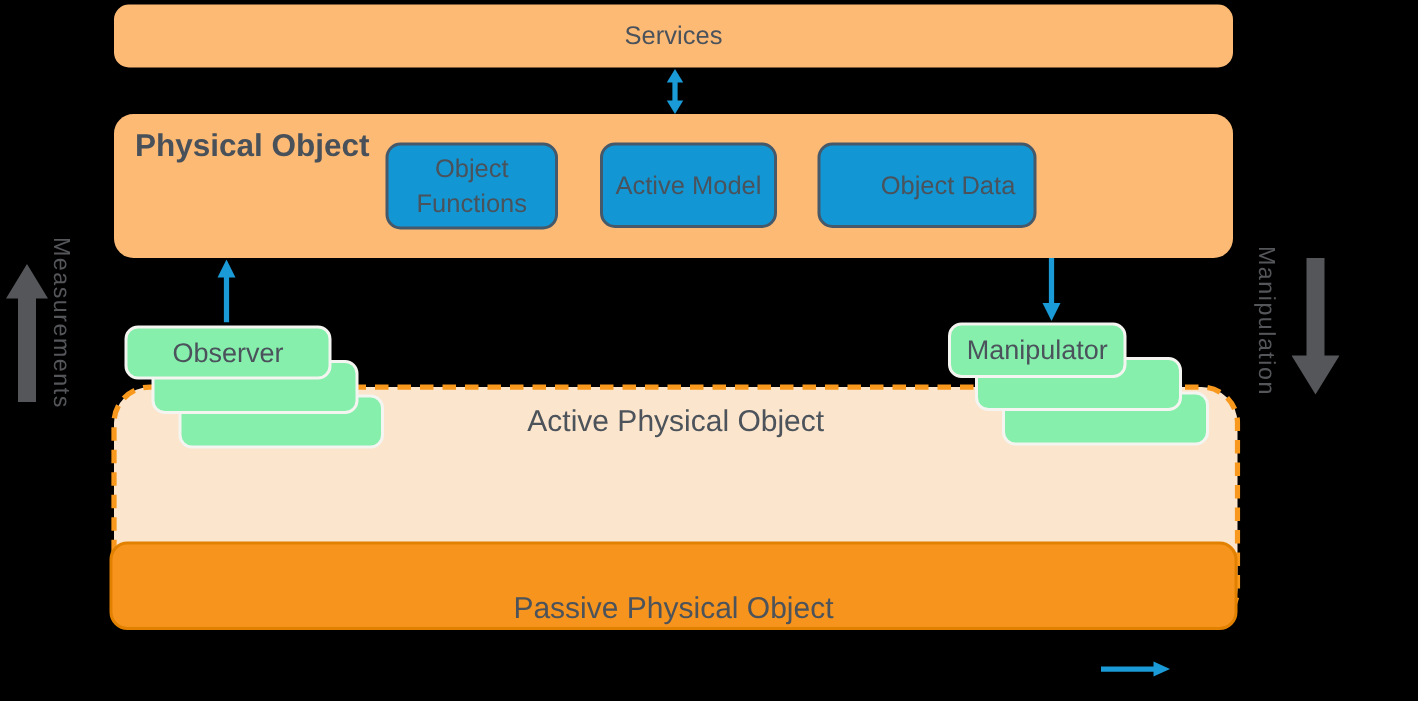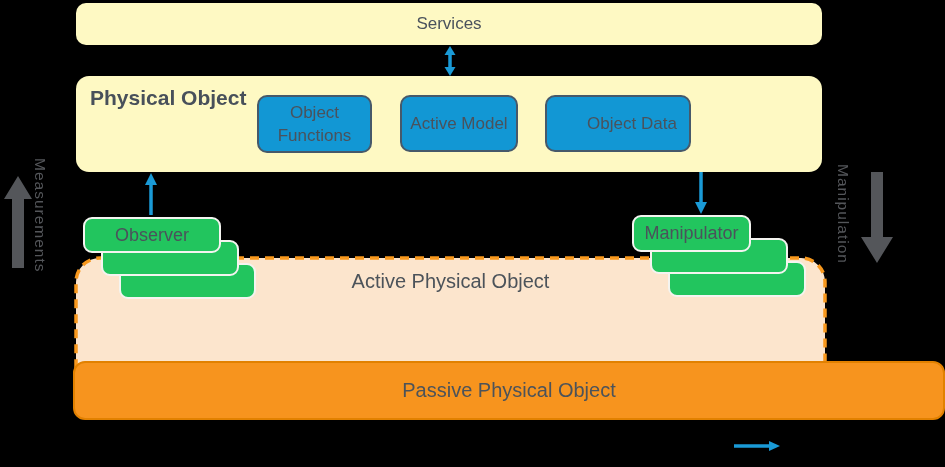--- a/index.html
+++ b/index.html
@@ -3,48 +3,48 @@
 <meta charset="utf-8">
 <style>
   html,body{margin:0;padding:0;background:#000;}
   .stage{
     position:relative;width:945px;height:467px;background:#000;overflow:hidden;
     font-family:"Liberation Sans",sans-serif;
   }
   .abs{position:absolute;}
   
   .bar{
-    background:#fef9c3;border-radius:11px;color:#4a525c;
+    background:#fdba74;border-radius:11px;color:#4a525c;
   }
   .services-bar{left:76px;top:3px;width:746px;height:42px;
     display:flex;align-items:center;justify-content:center;
     font-size:17px;border-radius:10px;}
   .digital-bar{left:76px;top:76px;width:746px;height:96px;border-radius:13px;}
   .digital-title{position:absolute;left:14px;top:10px;font-size:21px;font-weight:bold;color:#48505a;}
   .sub-box{
     position:absolute;border:2px solid #46596a;border-radius:10px;
     display:flex;align-items:center;justify-content:center;text-align:center;
     font-size:17px;line-height:23px;color:#4a525c;background:#1297d4;
   }
   .sub-functions{left:181px;top:19px;width:111px;height:54px;}
   .sub-model{left:324px;top:19px;width:114px;height:53px;}
   .sub-data{left:469px;top:19px;width:114px;height:53px;padding-left:28px;}
   
   .apo{left:74px;top:256px;width:753px;height:163px;}
   .apo svg{position:absolute;left:0;top:0;}
   .apo-label{position:absolute;left:0;top:14px;width:100%;text-align:center;
     font-size:20px;color:#4c535a;}
   
-  .ppo{left:73px;top:361px;width:872px;height:59px;background:#f7941e;
+  .ppo{left:73px;top:361px;width:752px;height:59px;background:#f7941e;
     border:2px solid #e28100;border-radius:12px;box-sizing:border-box;
-    display:flex;align-items:center;justify-content:center;
+    display:flex;align-items:flex-end;justify-content:center;
     font-size:20px;color:#4c535a;}
   
   .green{
-    background:#22c55e;border:2.5px solid #f4f4f0;border-radius:9px;
+    background:#86efac;border:2.5px solid #f4f4f0;border-radius:9px;
     box-sizing:border-box;
   }
   .green-label{
     display:flex;align-items:center;justify-content:center;
     font-size:18px;color:#4b525b;
   }
   
   .vlabel{
     writing-mode:vertical-rl;font-size:15.5px;color:#54565a;letter-spacing:1px;
     white-space:nowrap;

